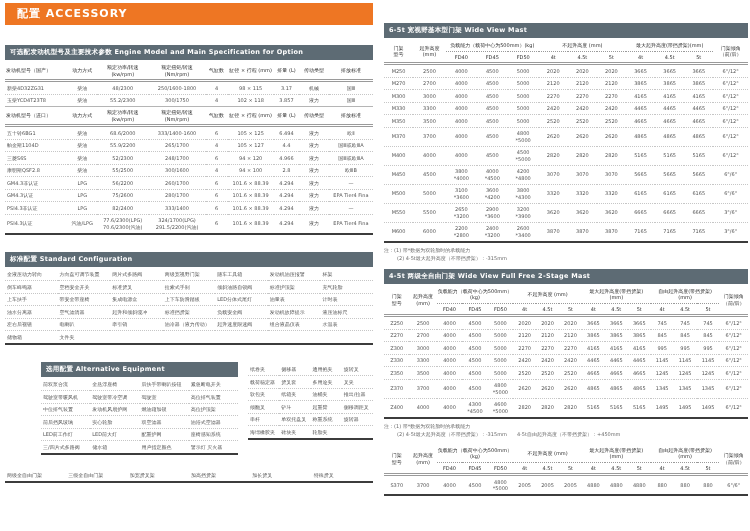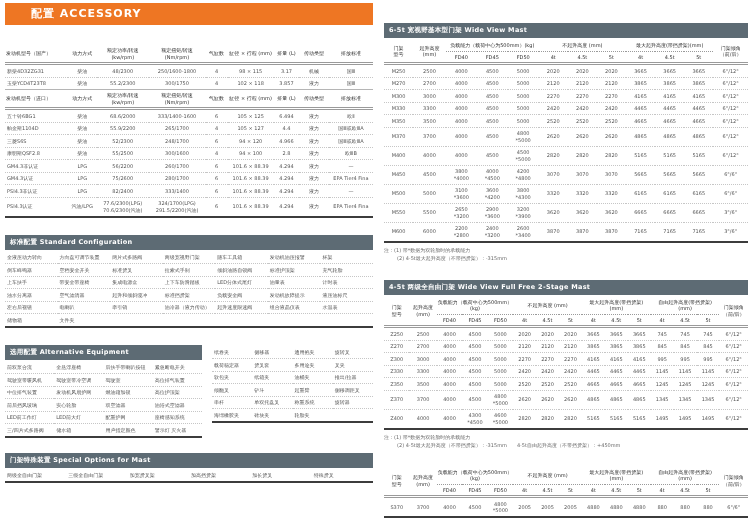--- a/index.html
+++ b/index.html
@@ -5,34 +5,34 @@
   html,body{margin:0;padding:0;}
   body{
     width:750px;height:531px;position:relative;background:#ffffff;
     font-family:"DejaVu Sans","Liberation Sans",sans-serif;color:#4a4a4a;
     overflow:hidden;
   }
   .col-left{position:absolute;left:5px;top:3px;width:368px;}
   .col-right{position:absolute;left:384px;top:3px;width:364px;}
   .banner{
     background:#ee7623;color:#fff;font-weight:bold;font-size:11px;
-    height:22px;line-height:22px;padding-left:26px;letter-spacing:1px;
+    height:22px;line-height:22px;padding-left:12px;letter-spacing:1px;
   }
   .sec-title{
     background:#5d6b74;color:#ffffff;font-size:6.5px;font-weight:bold;
     padding:3px 5px;letter-spacing:.3px;
   }
   .sec-engine{margin-top:20px;}
   .sec-standard{margin-top:17px;}
   .alt-wrap{margin-top:17px;display:flex;gap:10px;}
-  .alt-left{flex:0 0 197px;}
+  .alt-left{flex:0 0 197px;margin-left:36px;}
   .alt-right{flex:1;}
   .sec-mast-special{margin-top:15px;}
   .sec-t1{margin-top:20px;}
-  .sec-t2,.sec-t3{margin-top:18px;}
+  .sec-t2,.sec-t3{margin-top:7px;}
 
   table.tbl{
     width:100%;border-collapse:collapse;table-layout:fixed;
     font-size:5px;color:#555;margin-top:2px;border-bottom:2px solid #3c3c3c;
   }
   .tbl th{
     font-weight:normal;color:#2f2f2f;padding:2px 1px;text-align:center;
     white-space:pre-line;line-height:1.3;border-bottom:3px double #9a9a9a;
   }
   .tbl th.grp{border-bottom:1px dotted #9a9a9a;}
@@ -47,20 +47,21 @@
   .notes{font-size:5px;color:#6a6a6a;margin-top:3px;line-height:1.6;}
   .notes .l2{padding-left:13px;}
 </style>
 </head>
 <body>
 
 <div class="col-left">
   <div class="banner">配置  ACCESSORY</div>
 
   <div class="sec-engine">
+    <div class="sec-title">可选配发动机型号及主要技术参数  Engine Model and Main Specification for Option</div>
     <table class="tbl engine">
       <colgroup>
         <col style="width:17%">
           <col style="width:8%">
           <col style="width:14%">
           <col style="width:15.5%">
         <col style="width:6%">
           <col style="width:12.5%">
           <col style="width:7%">
           <col style="width:8%">
@@ -355,21 +356,20 @@
               <td>砖块夹</td>
               <td>轮胎夹</td>
               <td class="empty"></td>
             </tr>
           </tbody>
       </table>
     </div>
   </div>
 
   <div class="sec-mast-special">
-    <div class="sec-title">门架特殊装置  Special Options for Mast</div>
     <table class="tbl grid">
       <tbody>
           <tr>
             <td>两级全自由门架</td>
             <td>三级全自由门架</td>
             <td>加宽货叉架</td>
             <td>加高挡货架</td>
             <td>加长货叉</td>
             <td>特殊货叉</td>
           </tr>

